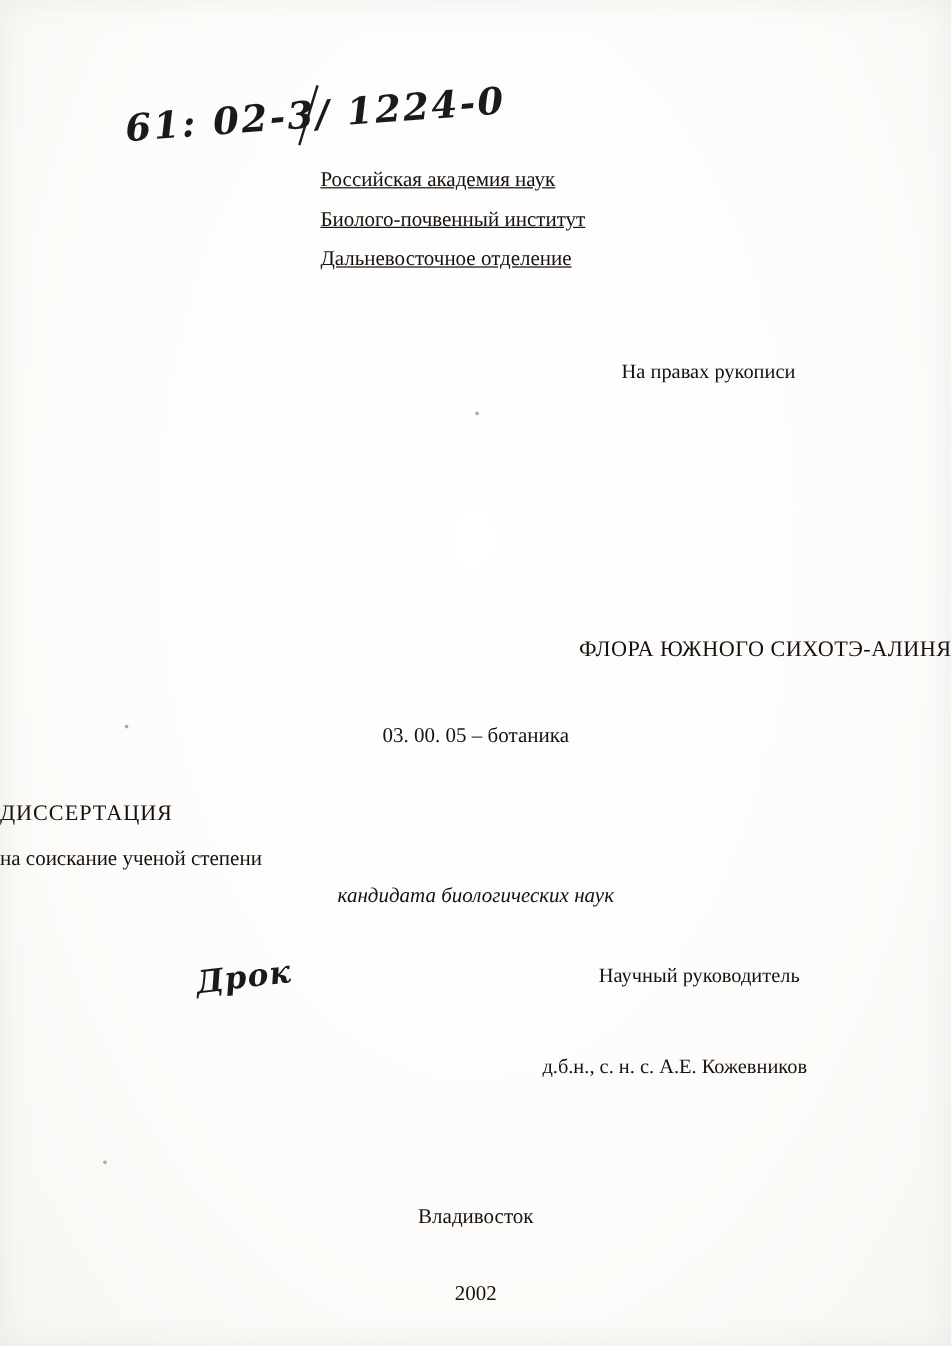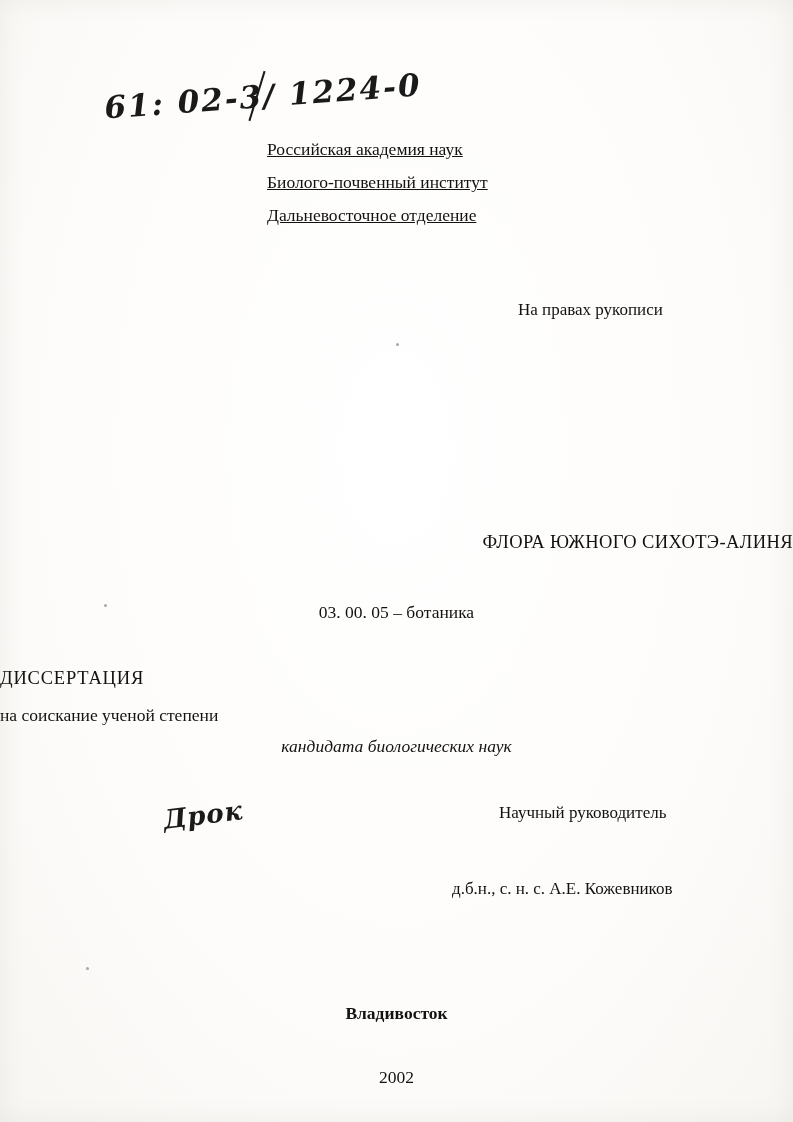--- a/index.html
+++ b/index.html
@@ -155,21 +155,20 @@
     font-size: 17px;
     margin-top: 41px;
   }
 
   .city {
     left: 0;
     right: 0;
     top: 1003px;
     text-align: center;
     font-size: 17.5px;
-    font-weight: bold;
   }
   .year {
     left: 0;
     right: 0;
     top: 1039px;
     text-align: center;
     font-size: 17.5px;
     margin-top: 28px;
   }
 </style>

